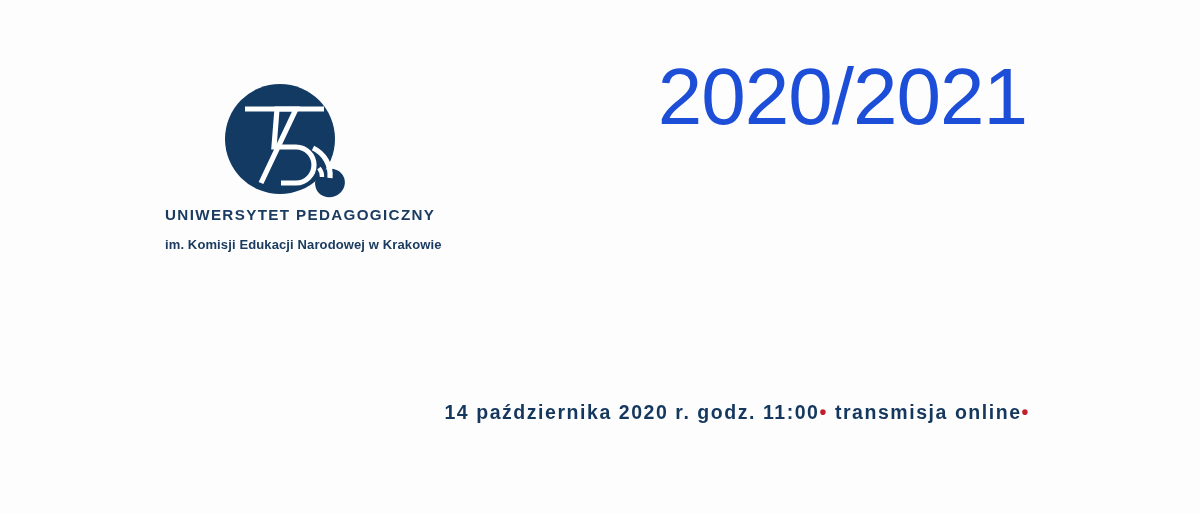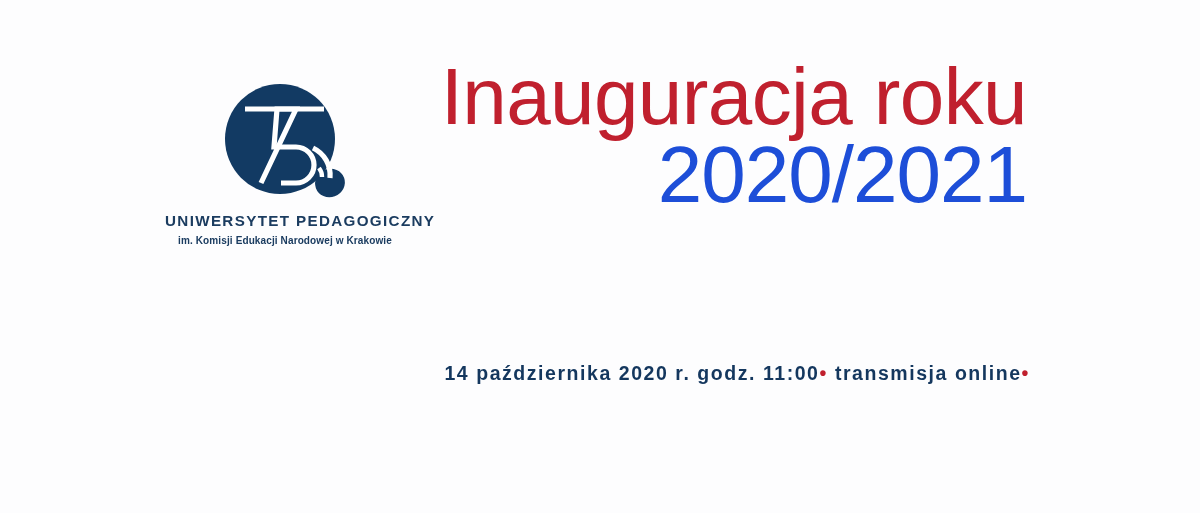--- a/index.html
+++ b/index.html
@@ -28,31 +28,30 @@
     width: 240px;
     text-align: center;
   }
   .logo-emblem {
     width: 135px;
     height: 125px;
     margin: 0 auto;
     display: block;
   }
   .logo-name {
-    margin-top: 6px;
     font-size: 15.2px;
     font-weight: 600;
     letter-spacing: 1.35px;
     color: #1b3c60;
     white-space: nowrap;
     line-height: 1.1;
   }
   .logo-sub {
-    margin-top: 5px;
-    font-size: 10px;
+    margin-top: 14px;
+    font-size: 13px;
     font-weight: 700;
     letter-spacing: 0.12px;
     color: #1b3c60;
     white-space: nowrap;
     line-height: 1.1;
   }
 
   
   .headline {
     position: absolute;
@@ -71,21 +70,21 @@
   .headline-line.red { color: #c0202e; }
   .headline-line.navy {
     color: #1d4ed8;
     letter-spacing: -1px;
   }
 
   
   .info-block {
     position: absolute;
     right: 170px;
-    top: 356px;
+    top: 395px;
     text-align: right;
   }
   .info-line {
     display: block;
     font-size: 19.5px;
     font-weight: 700;
     letter-spacing: 1.55px;
     color: #14375e;
     line-height: 1.78;
     white-space: nowrap;
@@ -109,21 +108,20 @@
         <path d="M63 101 H78 A18 18 0 0 0 78 65 H56 L59 27 H106"></path>
       </g>
       <path d="M95 66 A30 30 0 0 1 112 96" fill="none" stroke="#ffffff" stroke-width="5.2"></path>
       <path d="M101 86 A14 14 0 0 1 104 95" fill="none" stroke="#ffffff" stroke-width="4.4"></path>
     </svg>
     <div class="logo-name">UNIWERSYTET PEDAGOGICZNY</div>
     <div class="logo-sub">im. Komisji Edukacji Narodowej w Krakowie</div>
   </div>
 
   <div class="headline">
-    <span class="headline-line red">Inauguracja roku</span>
     <span class="headline-line navy">2020/2021</span>
   </div>
 
   <div class="info-block">
     <span class="info-line"><span>14 października 2020 r. godz. 11:00</span><span class="bullet">•</span> <span>transmisja online</span><span class="bullet">•</span></span>
   </div>
 
 </div>
 
 </body></html>

